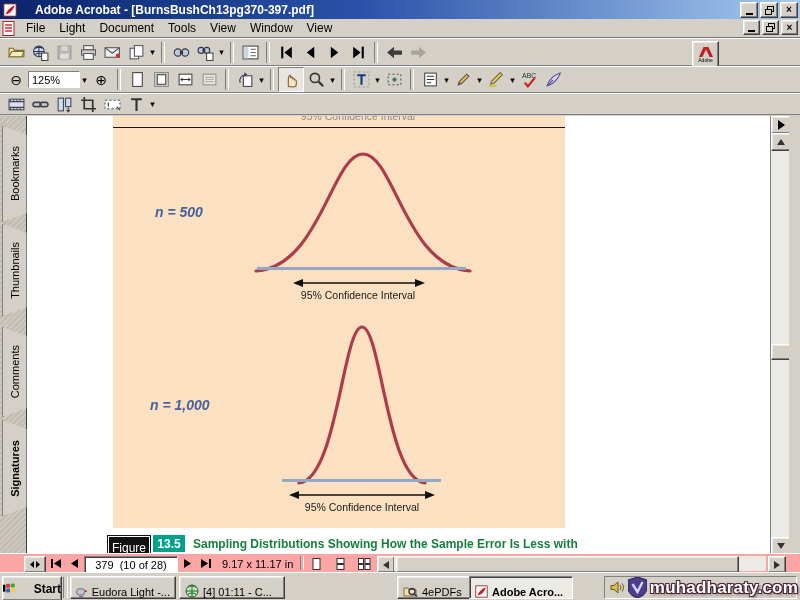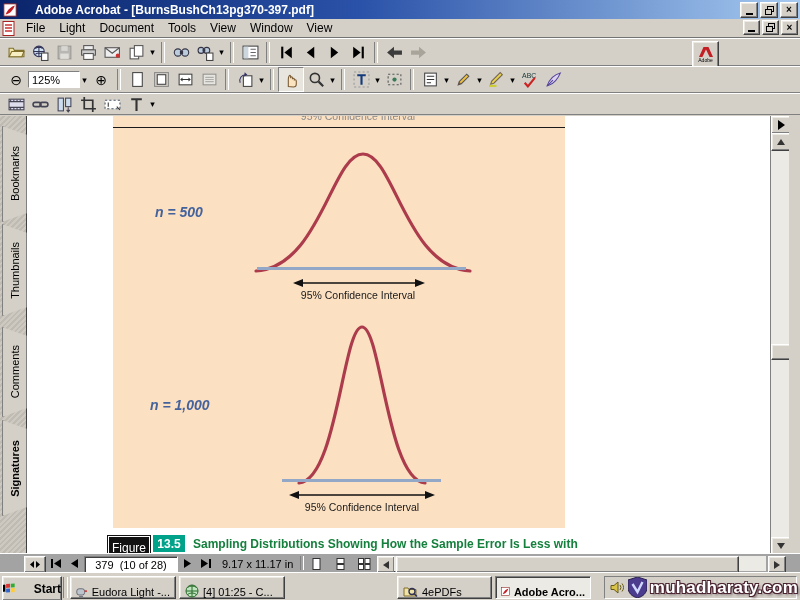--- a/index.html
+++ b/index.html
@@ -64,21 +64,21 @@
     font-size:12px;font-weight:bold;display:flex;align-items:center;justify-content:center}
   .figtext{position:absolute;left:166px;top:421px;font-size:12px;font-weight:bold;color:#15803d;white-space:nowrap}
 
   
   .vscol{position:absolute;left:771px;top:0;width:18px;height:437px;background:#ECEAE4}
   .vbtn{position:absolute;left:0;width:18px;height:16px;display:flex;align-items:center;justify-content:center}
   .vthumb{position:absolute;left:0;top:228px;width:18px;height:14px}
   .rightstrip{position:absolute;left:789px;top:0;width:11px;height:437px;background:#D4D0C8}
 
   
-  .status{position:absolute;left:0;top:553px;width:800px;height:19px;background:#a3a3a3;border-top:1px solid #fff}
+  .status{position:absolute;left:0;top:553px;width:800px;height:19px;background:#fca5a5;border-top:1px solid #fff}
   .sb{position:absolute;top:2px;height:15px;display:flex;align-items:center;justify-content:center}
   .stext{position:absolute;top:4px;font-size:11px;white-space:nowrap}
   .hl-sep{position:absolute;top:2px;width:2px;height:14px;border-left:1px solid #808080;border-right:1px solid #fff}
   .htrack{position:absolute;left:394px;top:2px;width:372px;height:15px;background:#ECEAE4}
   .hthumb{position:absolute;left:2px;top:0;width:341px;height:15px}
 
   
   .taskbar{position:absolute;left:0;top:572px;width:800px;height:28px;background:#D4D0C8;border-top:1px solid #fff}
   .start{position:absolute;left:2px;top:3px;height:23px;width:58px;display:flex;align-items:center;justify-content:center;gap:19px;font-weight:bold;font-size:12px}
   .tdiv{position:absolute;left:63px;top:4px;width:3px;height:21px;border-left:1px solid #808080;border-right:1px solid #fff}
@@ -555,31 +555,31 @@
         <rect x="11" y="5" width="3" height="2" fill="#c33"></rect>
         <path d="M4 13h5" stroke="#556"></path>
     </svg>
     <span>Eudora Light -...</span>
   </div>
   <div class="task raised" style="left:179px;width:106px">
     <svg width="14" height="14" viewBox="0 0 14 14">
       <circle cx="7" cy="7" r="6" fill="#bfe3bf" stroke="#2a6a2a"></circle>
         <path d="M1 7h12M7 1v12M2.5 3.5a8 8 0 019 0M2.5 10.5a8 8 0 019 0" fill="none" stroke="#2a6a2a"></path>
     </svg>
-    <span>[4] 01:25 - C...</span>
+    <span>[4] 01:11 - C...</span>
   </div>
   <div class="task raised" style="left:397px;width:95px">
     <svg width="15" height="13" viewBox="0 0 15 13">
       <path d="M1 11V3h4l1 1.5h7V11z" fill="#efe3a8" stroke="#806f2a"></path>
         <circle cx="9" cy="6.5" r="3" fill="none" stroke="#335" stroke-width="1.4"></circle>
         <path d="M11 8.5l3 3" stroke="#335" stroke-width="1.6"></path>
     </svg>
     <span>4ePDFs</span>
   </div>
-  <div class="task active" style="left:495px;width:96px">
+  <div class="task active" style="left:469px;width:104px">
     <svg width="13" height="13" viewBox="0 0 16 16">
       <rect x="1" y="1" width="14" height="14" fill="#fff" stroke="#8a1f1f"></rect>
         <path d="M3 13C5.5 7 9.5 4 13.5 2.8 11.5 8 8.5 12 3 13z" fill="#c41e25"></path>
     </svg>
     <span>Adobe Acro...</span>
   </div>
 
   <div class="tray">
     <svg width="14" height="13" viewBox="0 0 14 13">
       <path d="M1 4.5h3L8 1v11L4 8.5H1z" fill="#d8c24a" stroke="#6a5a10"></path>

